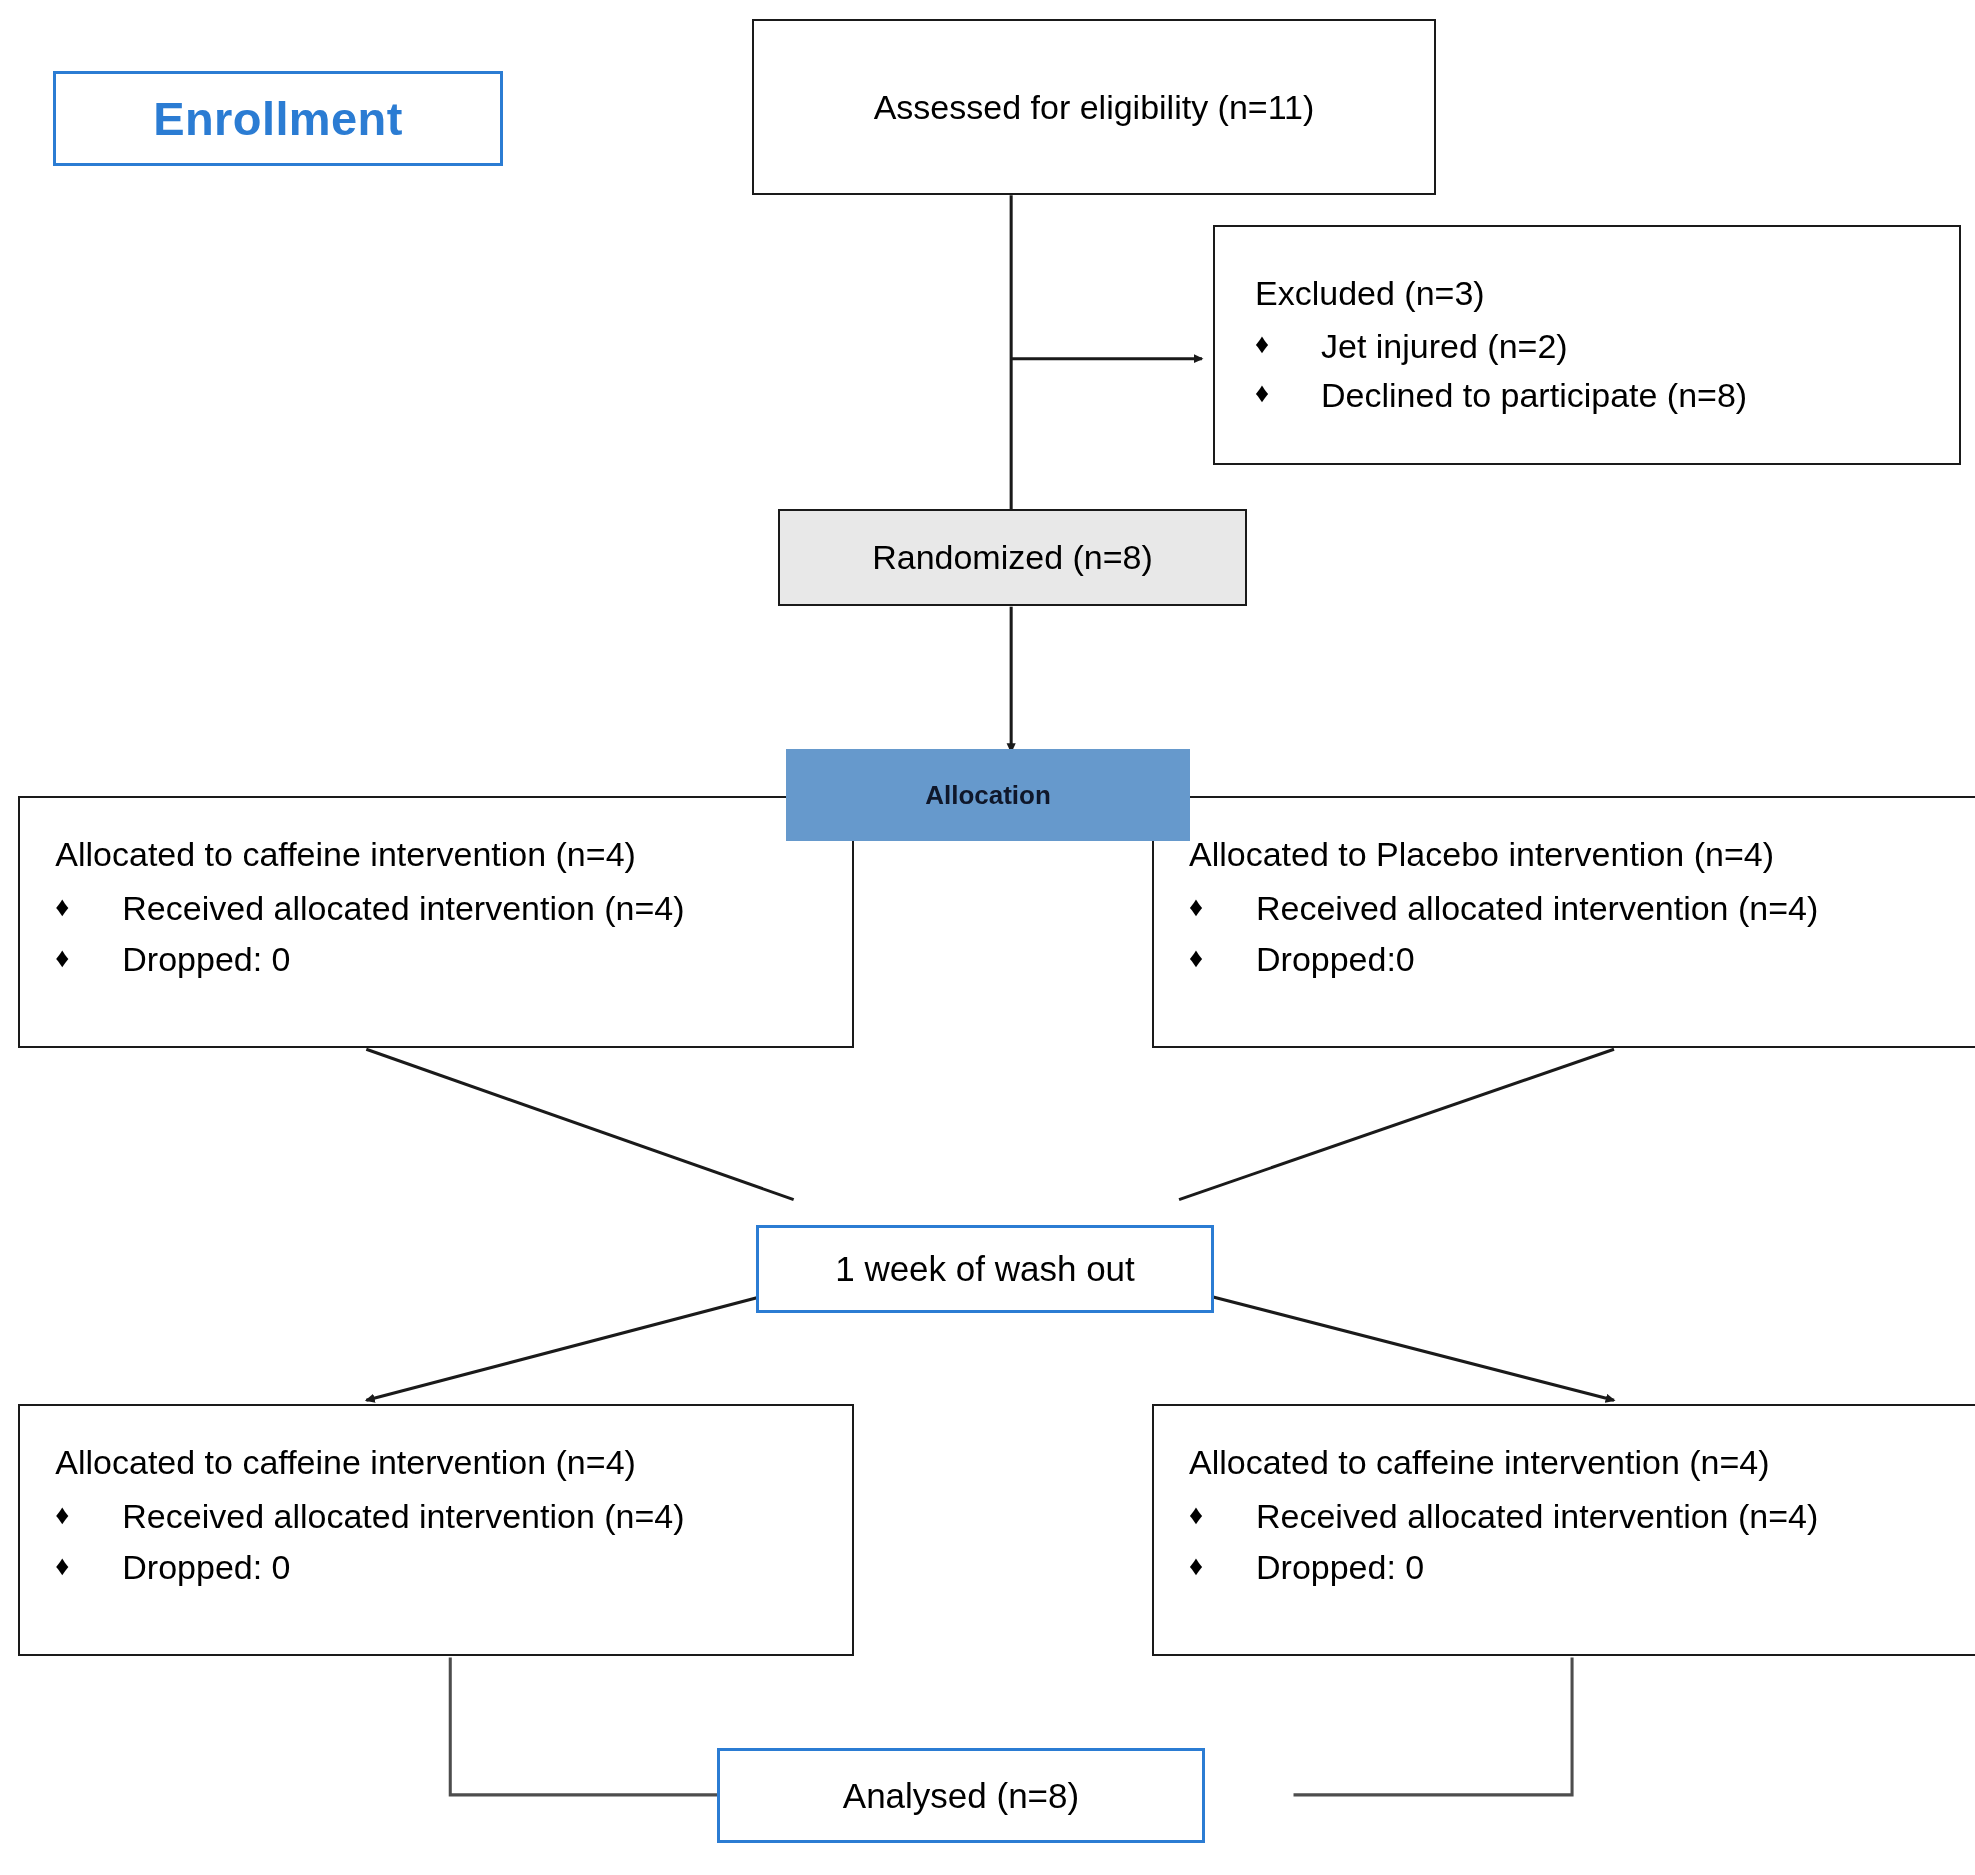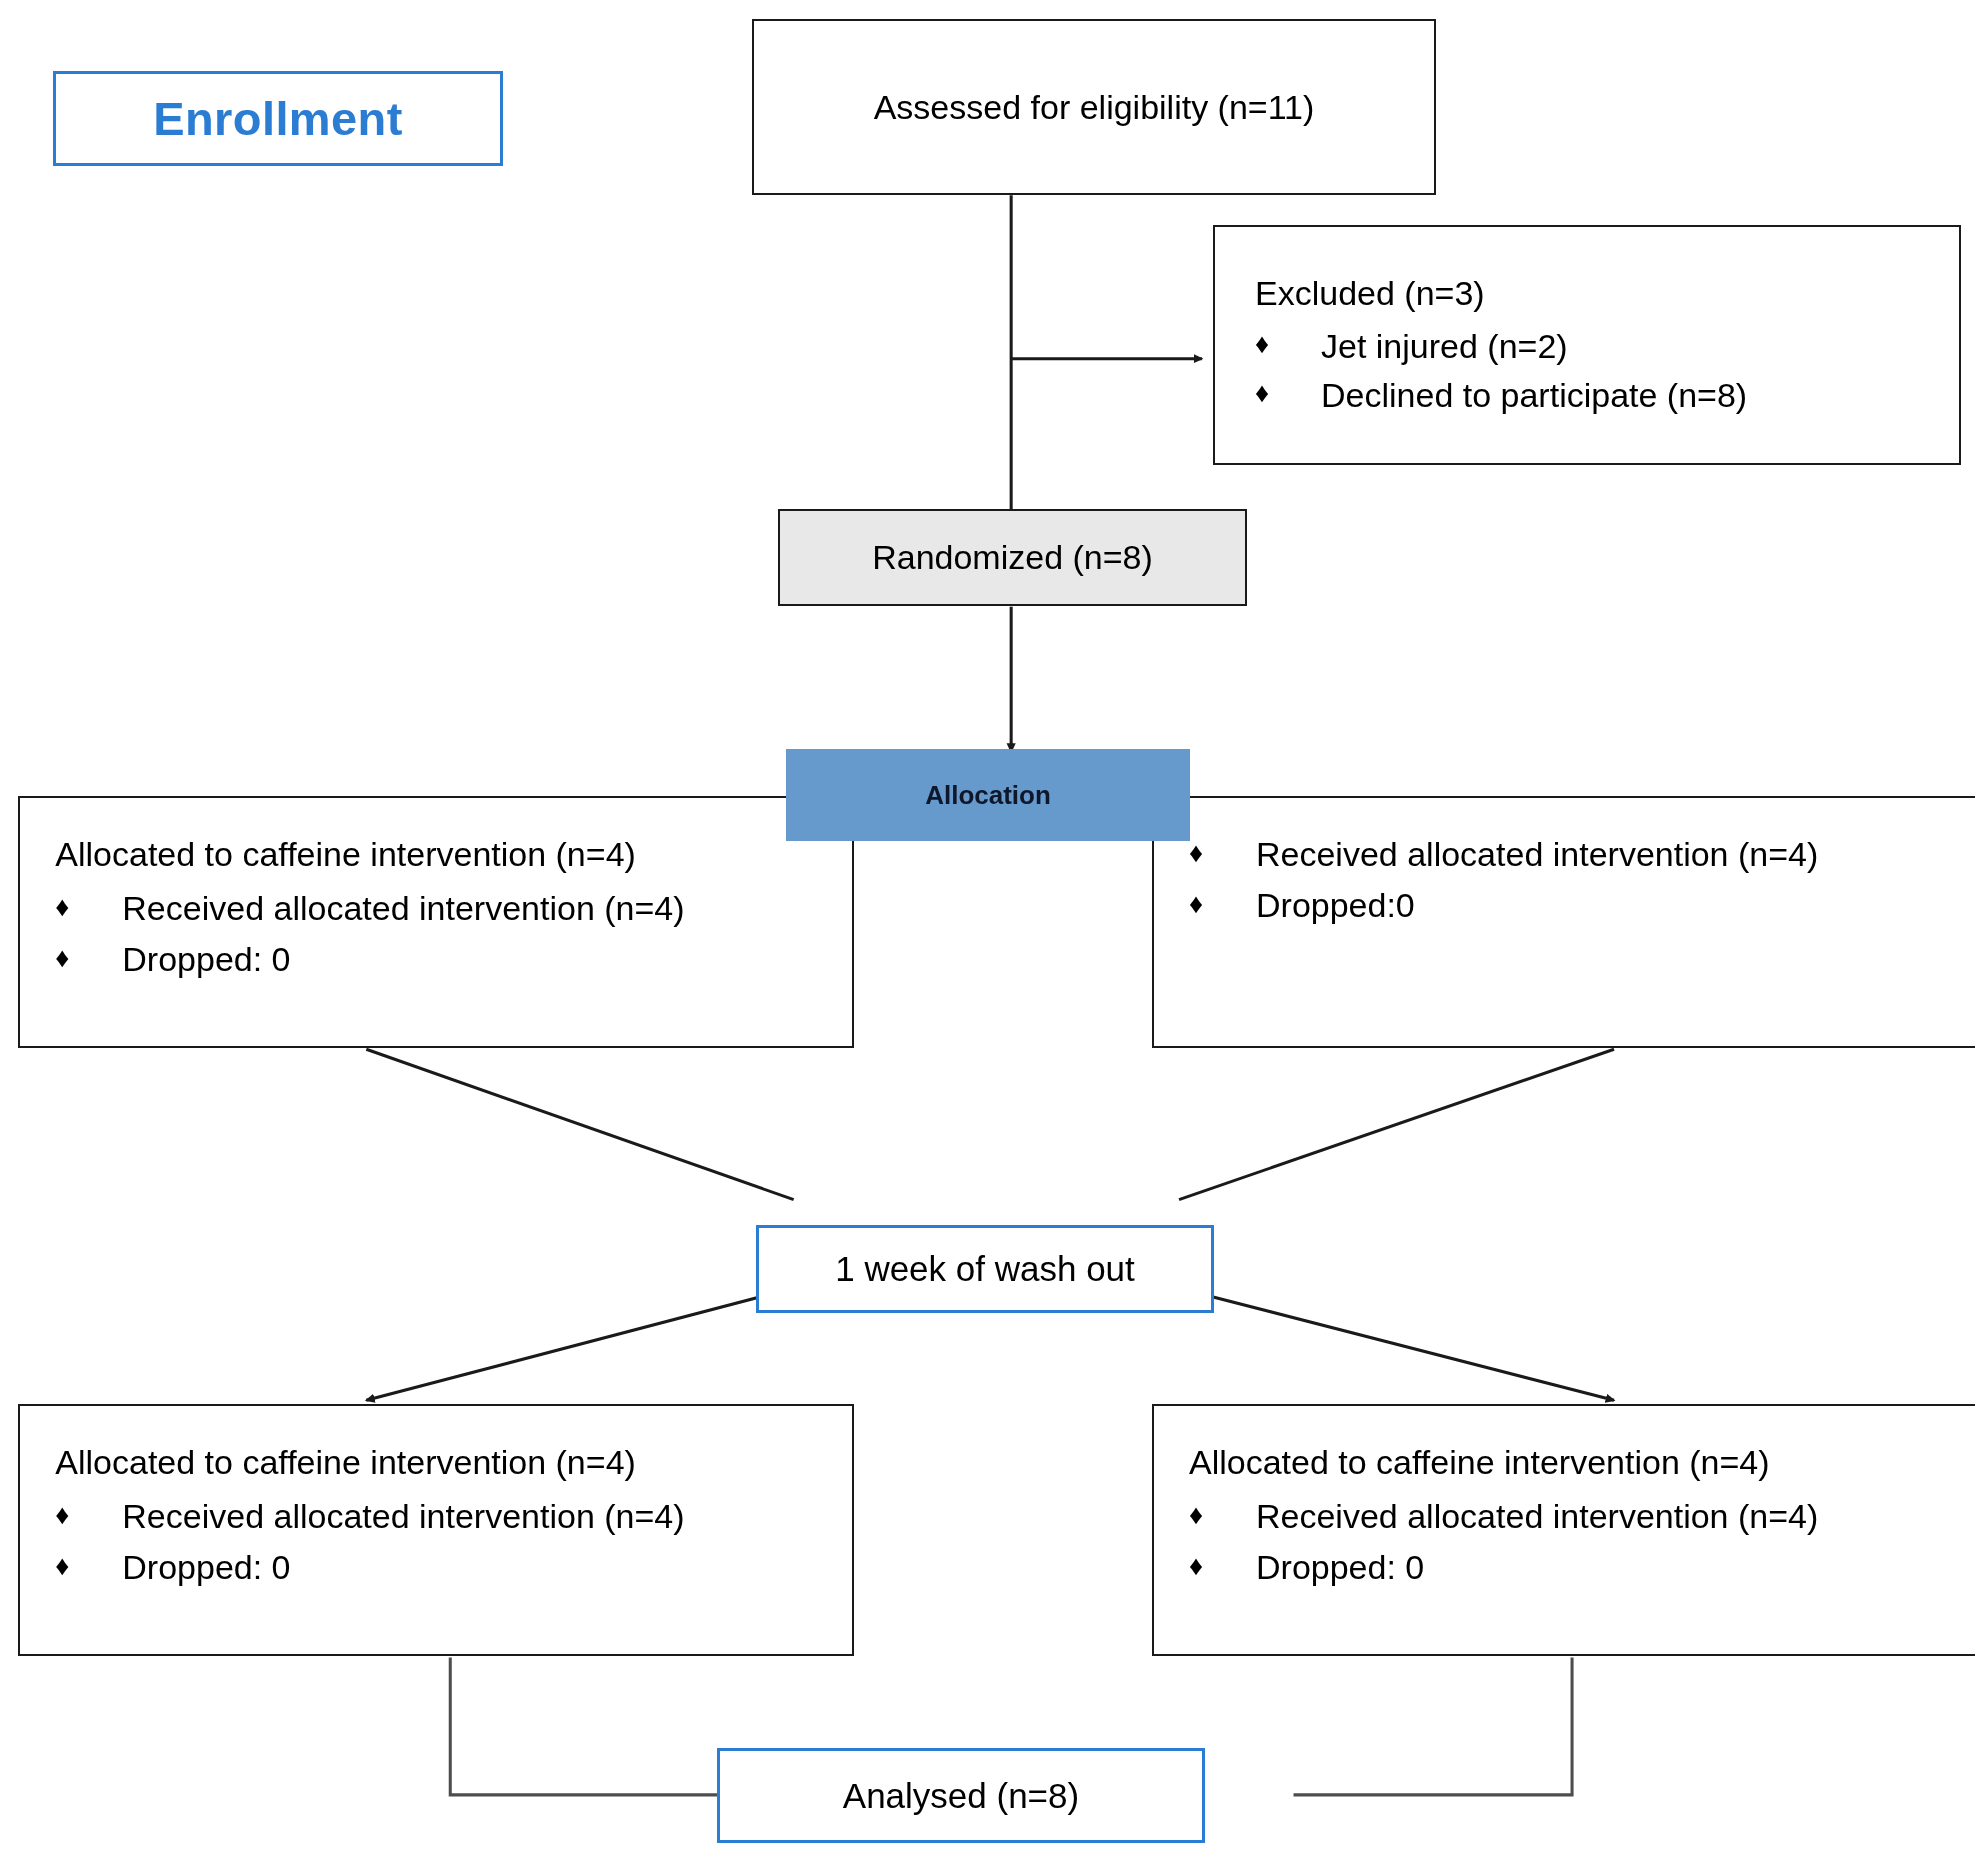--- a/index.html
+++ b/index.html
@@ -246,20 +246,21 @@
       <span class="bullet">♦</span>
       <span>Received allocated intervention (n=4)</span>
     </div>
     <div class="bullet-row">
       <span class="bullet">♦</span>
       <span>Dropped: 0</span>
     </div>
   </div>
 
   <div class="node box-black alloc-box alloc-right-top">
+    <div class="line0">Allocated to Placebo intervention (n=4)</div>
     <div class="bullet-row">
       <span class="bullet">♦</span>
       <span>Received allocated intervention (n=4)</span>
     </div>
     <div class="bullet-row">
       <span class="bullet">♦</span>
       <span>Dropped:0</span>
     </div>
   </div>
 

